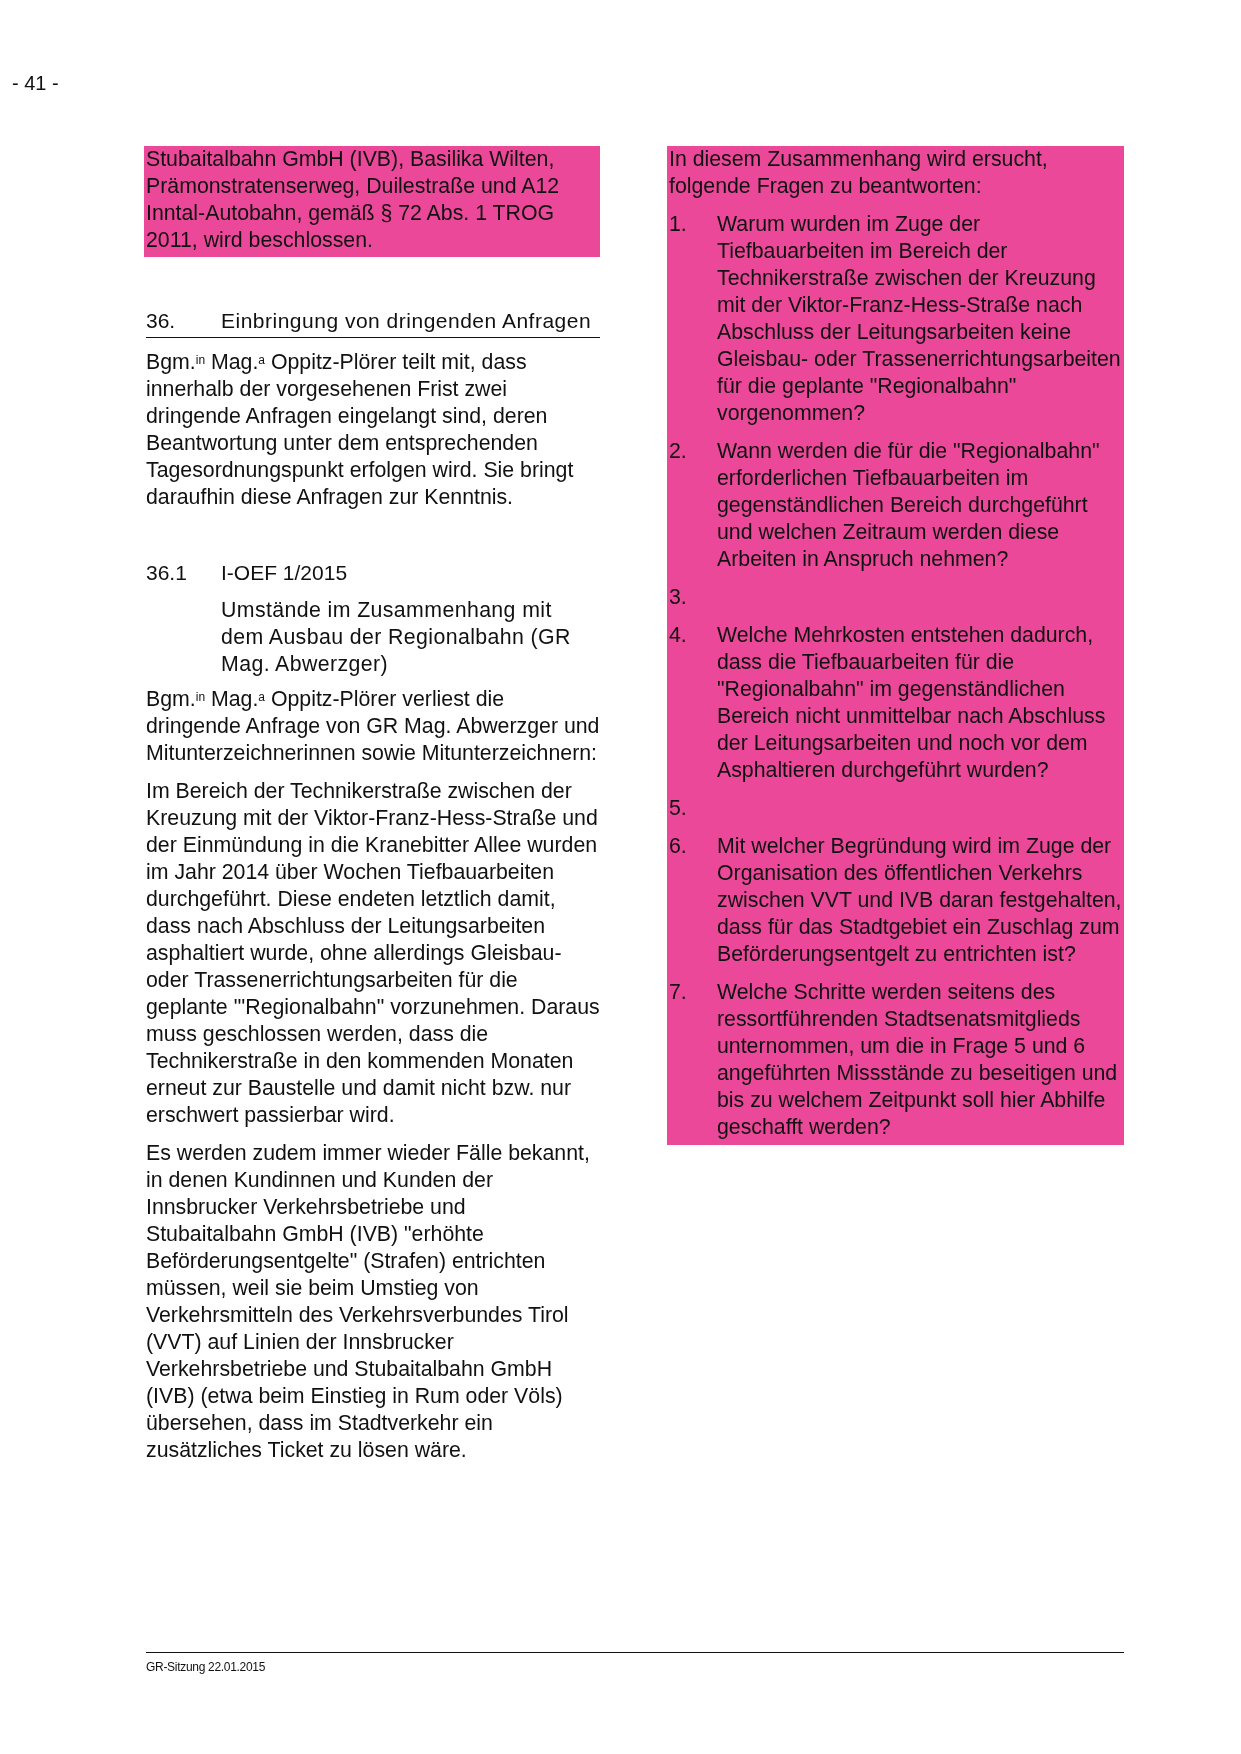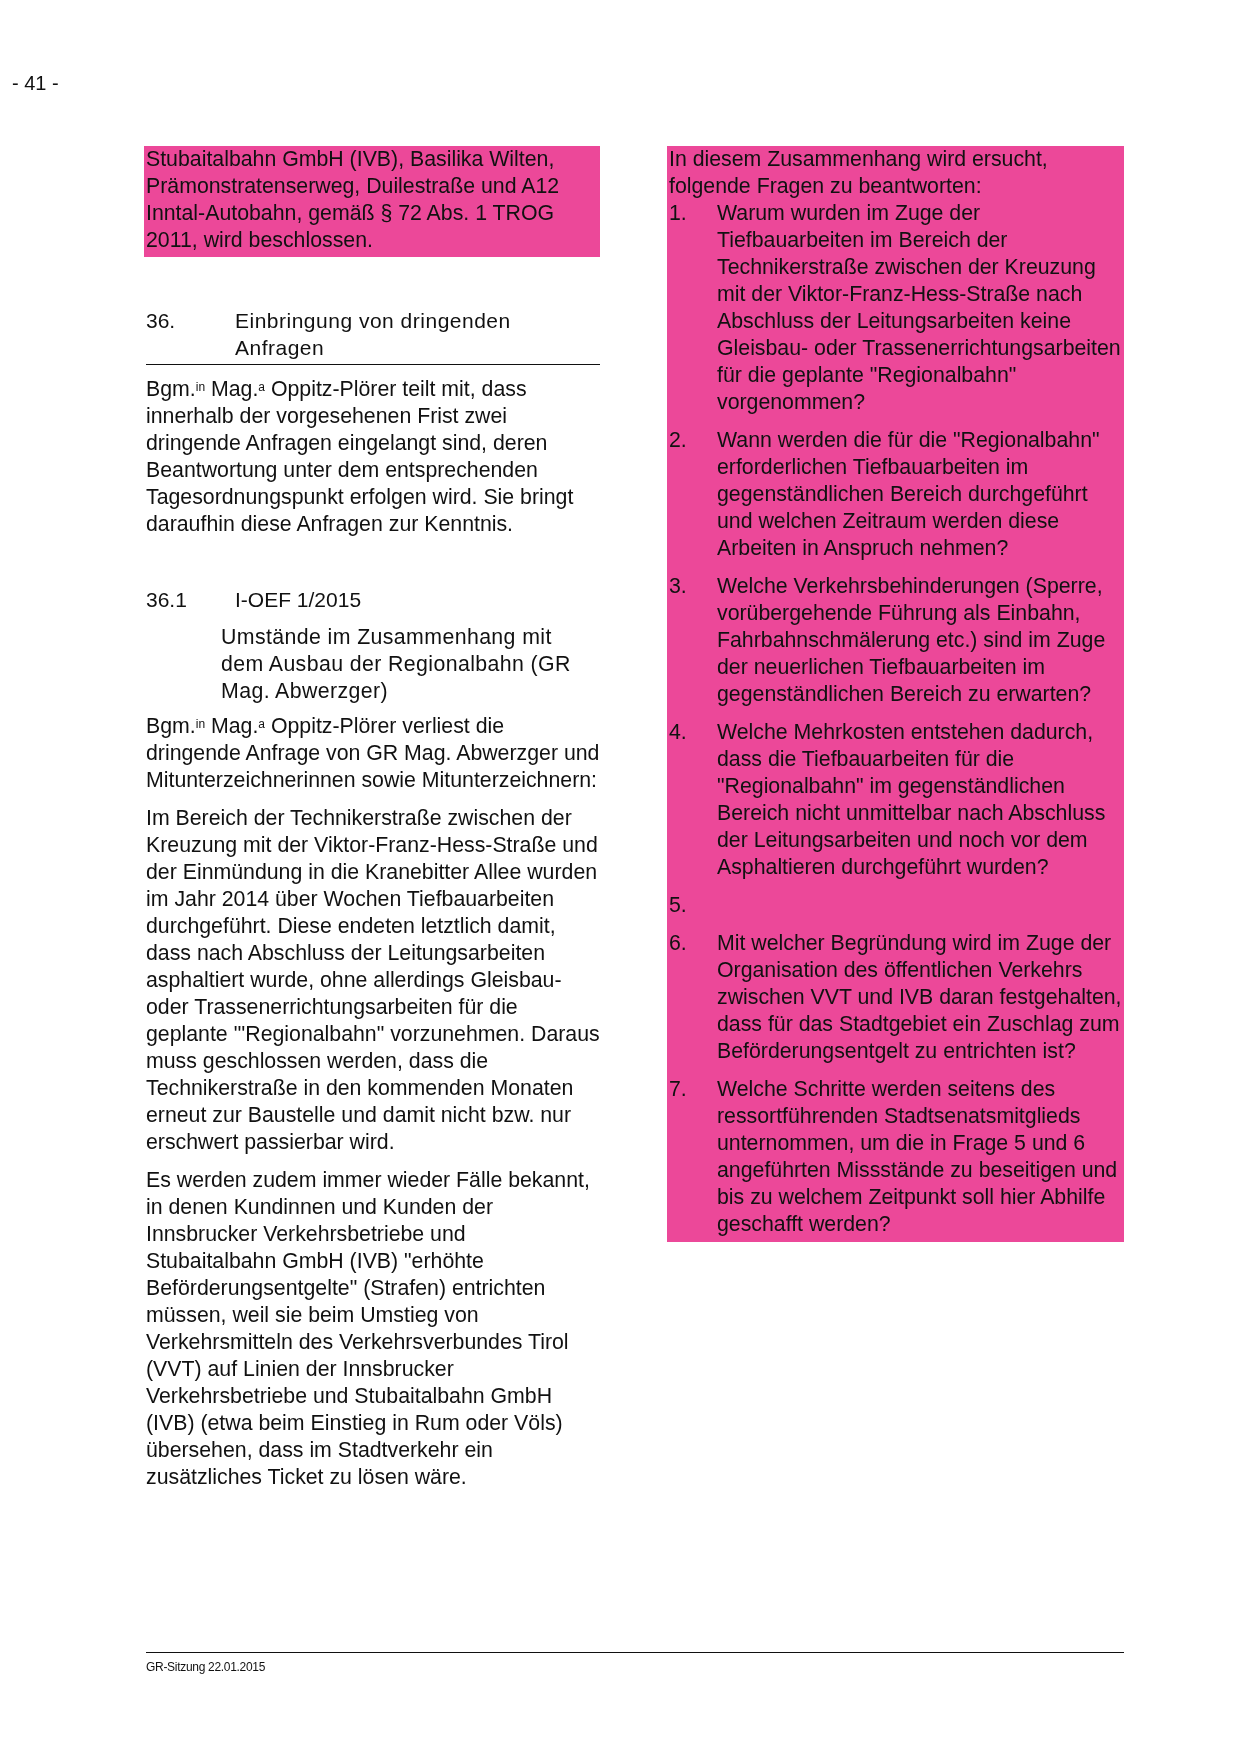--- a/index.html
+++ b/index.html
@@ -10,31 +10,31 @@
   .page-number {
     position: absolute; top: 72px; left: 12px; width: 1142px; 
     font-size: 20px;
   }
   .col { position: absolute; font-size: 21.3px; line-height: 27px; }
   .col-left { left: 146px; top: 146px; width: 454px; }
   .col-right { left: 669px; top: 146px; width: 455px; }
   .shaded { background: #ec4899; }
   .resolution-box { padding: 0 0 3px 2px; margin-left: -2px; }
   .heading {
-    display: flex; font-size: 21px; letter-spacing: 0.5px; line-height: 27px; gap: 14px;
+    display: flex; font-size: 21px; letter-spacing: 0.5px; line-height: 27px;
   }
   .heading .num { width: 75px; flex: 0 0 75px; letter-spacing: 0; }
   .heading .title { flex: 1; }
   .heading-36 { margin-top: 50px; padding-bottom: 3px; border-bottom: 1.5px solid #111; }
   .para { margin: 0 0 11px 0; }
   .sup { font-size: 12px; vertical-align: top; position: relative; top: -2px; }
   .heading-361 { margin-top: 48px; }
   .sub-title { margin-left: 75px; margin-top: 11px; margin-bottom: 8px; letter-spacing: 0.4px; }
   .right-box { padding: 0 0 4px 2px; margin-left: -2px; }
-  .q-intro { }
+  .q-intro { margin-bottom: 11px; }
   .q-item { display: flex; margin-bottom: 11px; }
   .q-item:last-child { margin-bottom: 0; }
   .q-num { width: 48px; flex: 0 0 48px; }
   .q-text { flex: 1; }
   .footer-line {
     position: absolute; left: 146px; width: 978px; top: 1652px; border-top: 1.5px solid #111;
   }
   .footer-text {
     position: absolute; left: 146px; top: 1660px; font-size: 12px; letter-spacing: -0.3px;
   }
@@ -76,21 +76,20 @@
     <div class="q-item">
       <span class="q-num">1.</span>
       <span class="q-text" lang="de" style="hyphens:auto;">Warum wurden im Zuge der Tiefbauarbeiten im Bereich der Technikerstraße zwischen der Kreuzung mit der Viktor-Franz-Hess-Straße nach Abschluss der Leitungsarbeiten keine Gleisbau- oder Trassenerrichtungsarbeiten für die geplante "Regionalbahn" vorgenommen?</span>
     </div>
     <div class="q-item">
       <span class="q-num">2.</span>
       <span class="q-text" lang="de" style="hyphens:auto;">Wann werden die für die "Regionalbahn" erforderlichen Tiefbauarbeiten im gegenständlichen Bereich durchgeführt und welchen Zeitraum werden diese Arbeiten in Anspruch nehmen?</span>
     </div>
     <div class="q-item">
       <span class="q-num">3.</span>
-      <span class="q-text" lang="de" style="hyphens:auto;">Welche Verkehrsbehinderungen (Sperre, vorübergehende Führung als Einbahn, Fahrbahnschmälerung etc.) sind im Zuge der neuerlichen Tiefbauarbeiten im gegenständlichen Bereich zu erwarten?</span>
     </div>
     <div class="q-item">
       <span class="q-num">4.</span>
       <span class="q-text" lang="de" style="hyphens:auto;">Welche Mehrkosten entstehen dadurch, dass die Tiefbauarbeiten für die "Regionalbahn" im gegenständlichen Bereich nicht unmittelbar nach Abschluss der Leitungsarbeiten und noch vor dem Asphaltieren durchgeführt wurden?</span>
     </div>
     <div class="q-item">
       <span class="q-num">5.</span>
     </div>
     <div class="q-item">
       <span class="q-num">6.</span>

